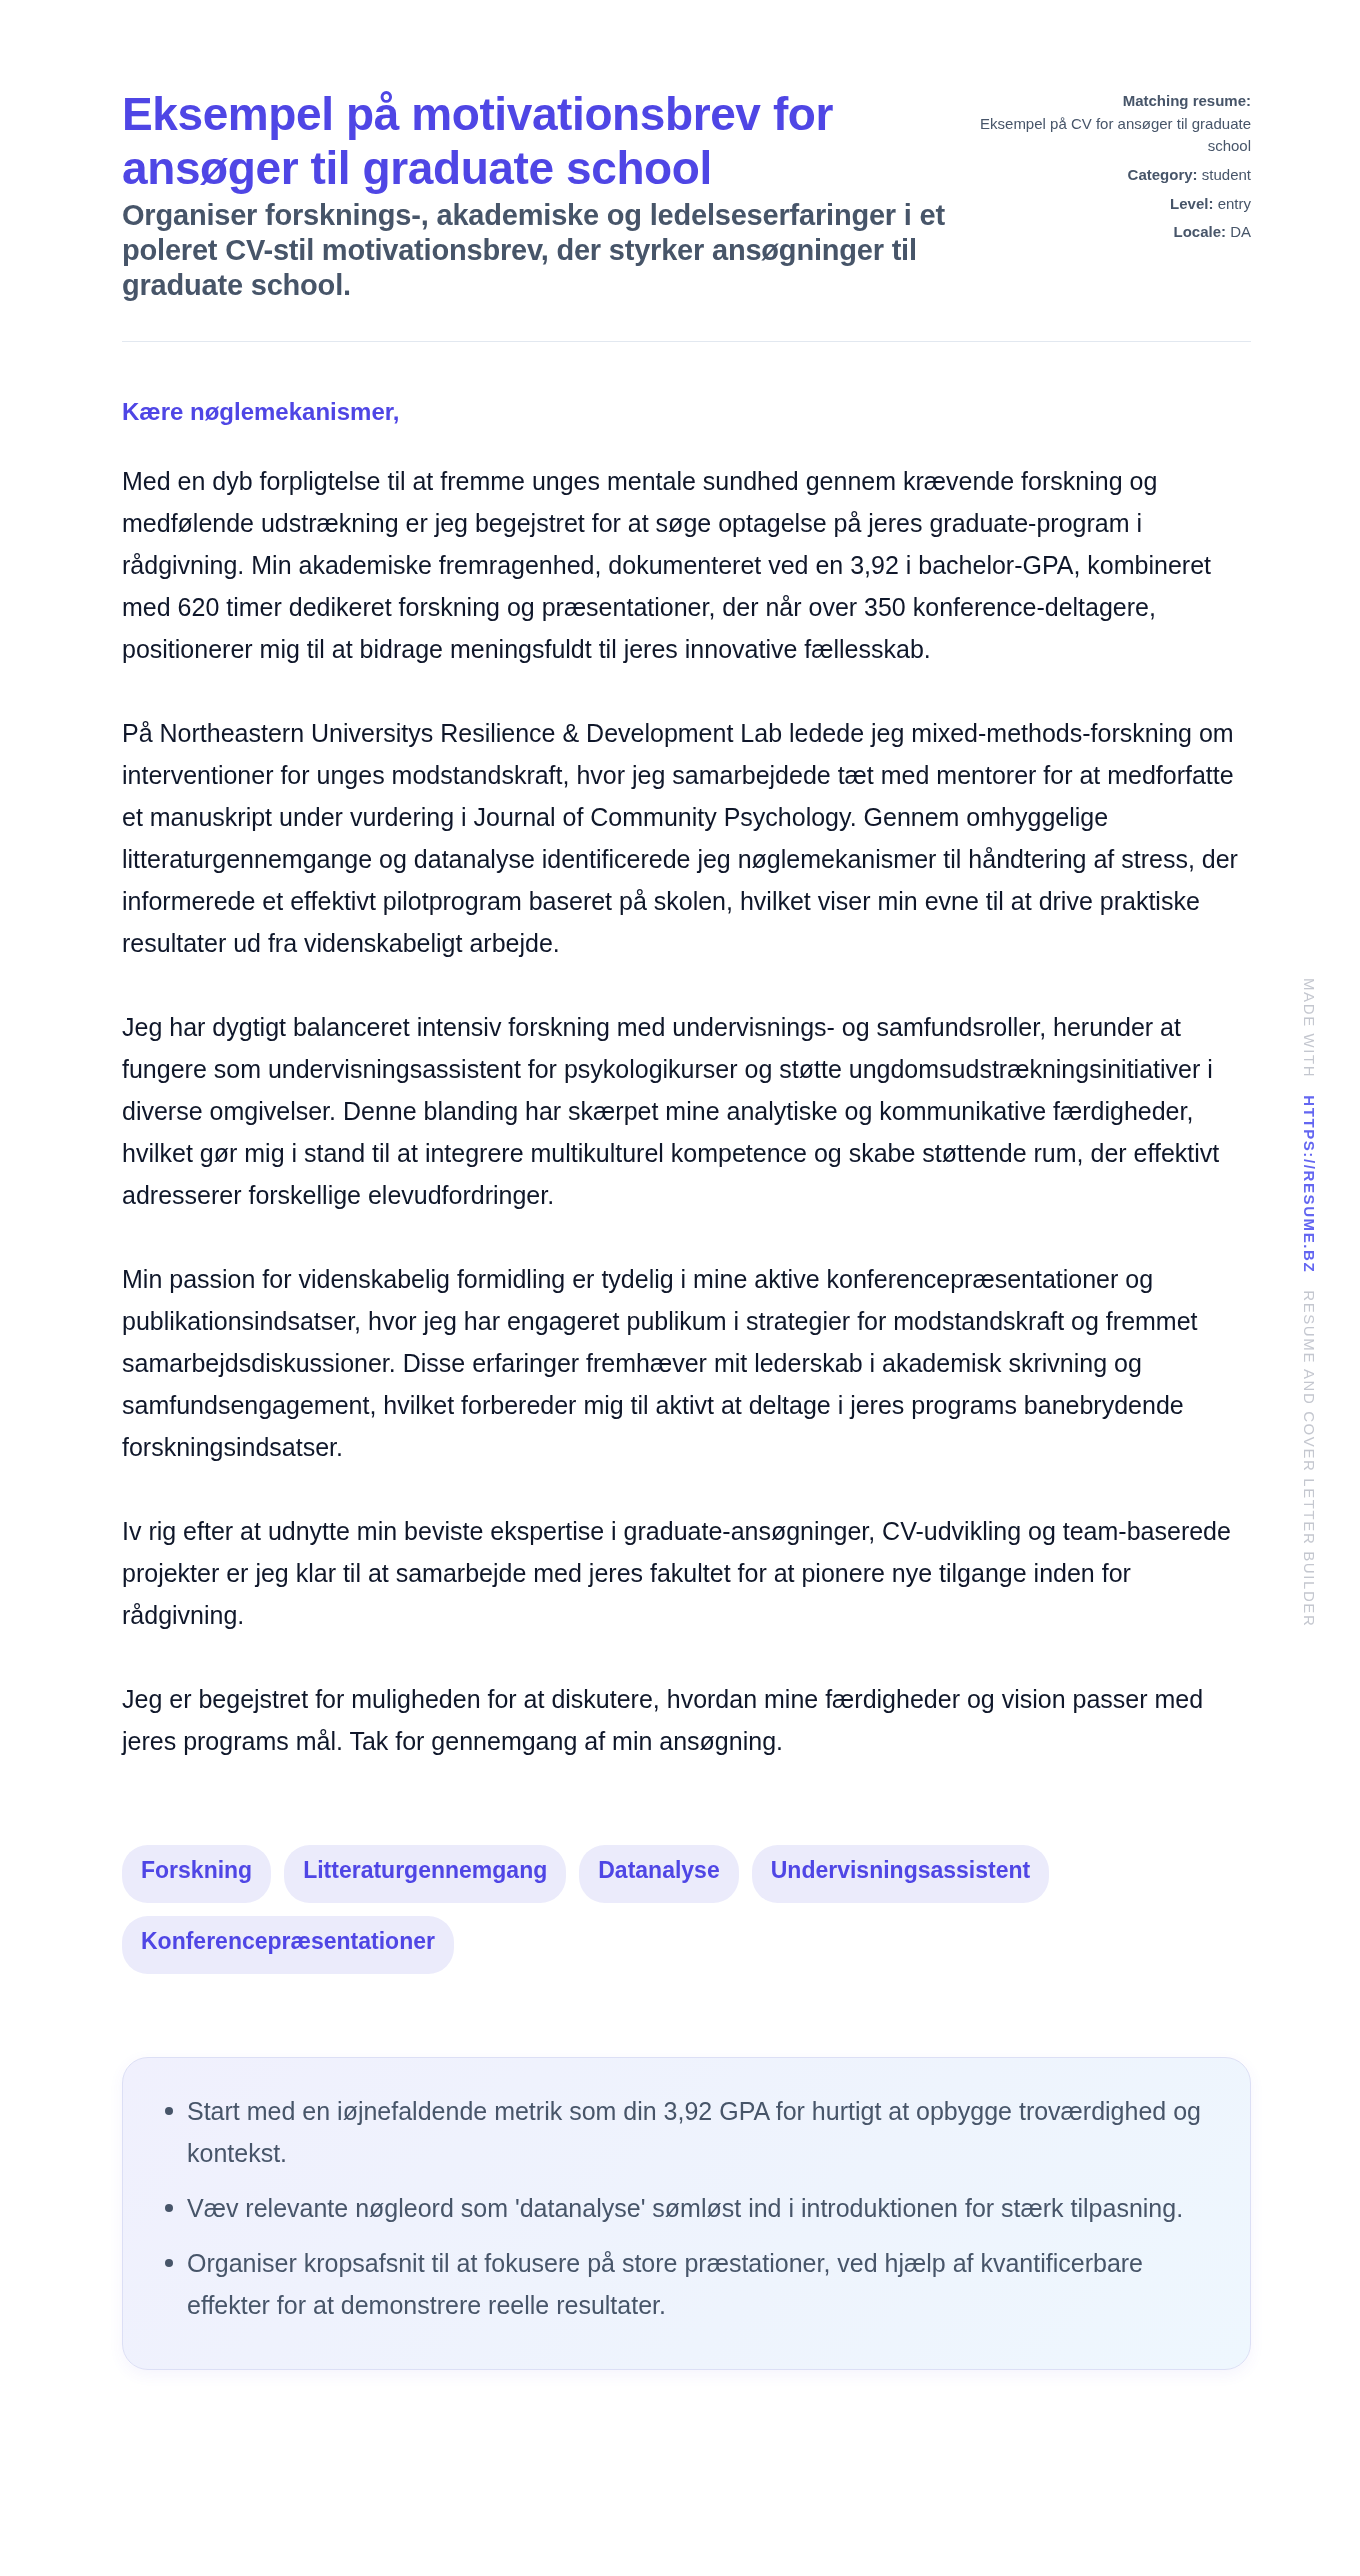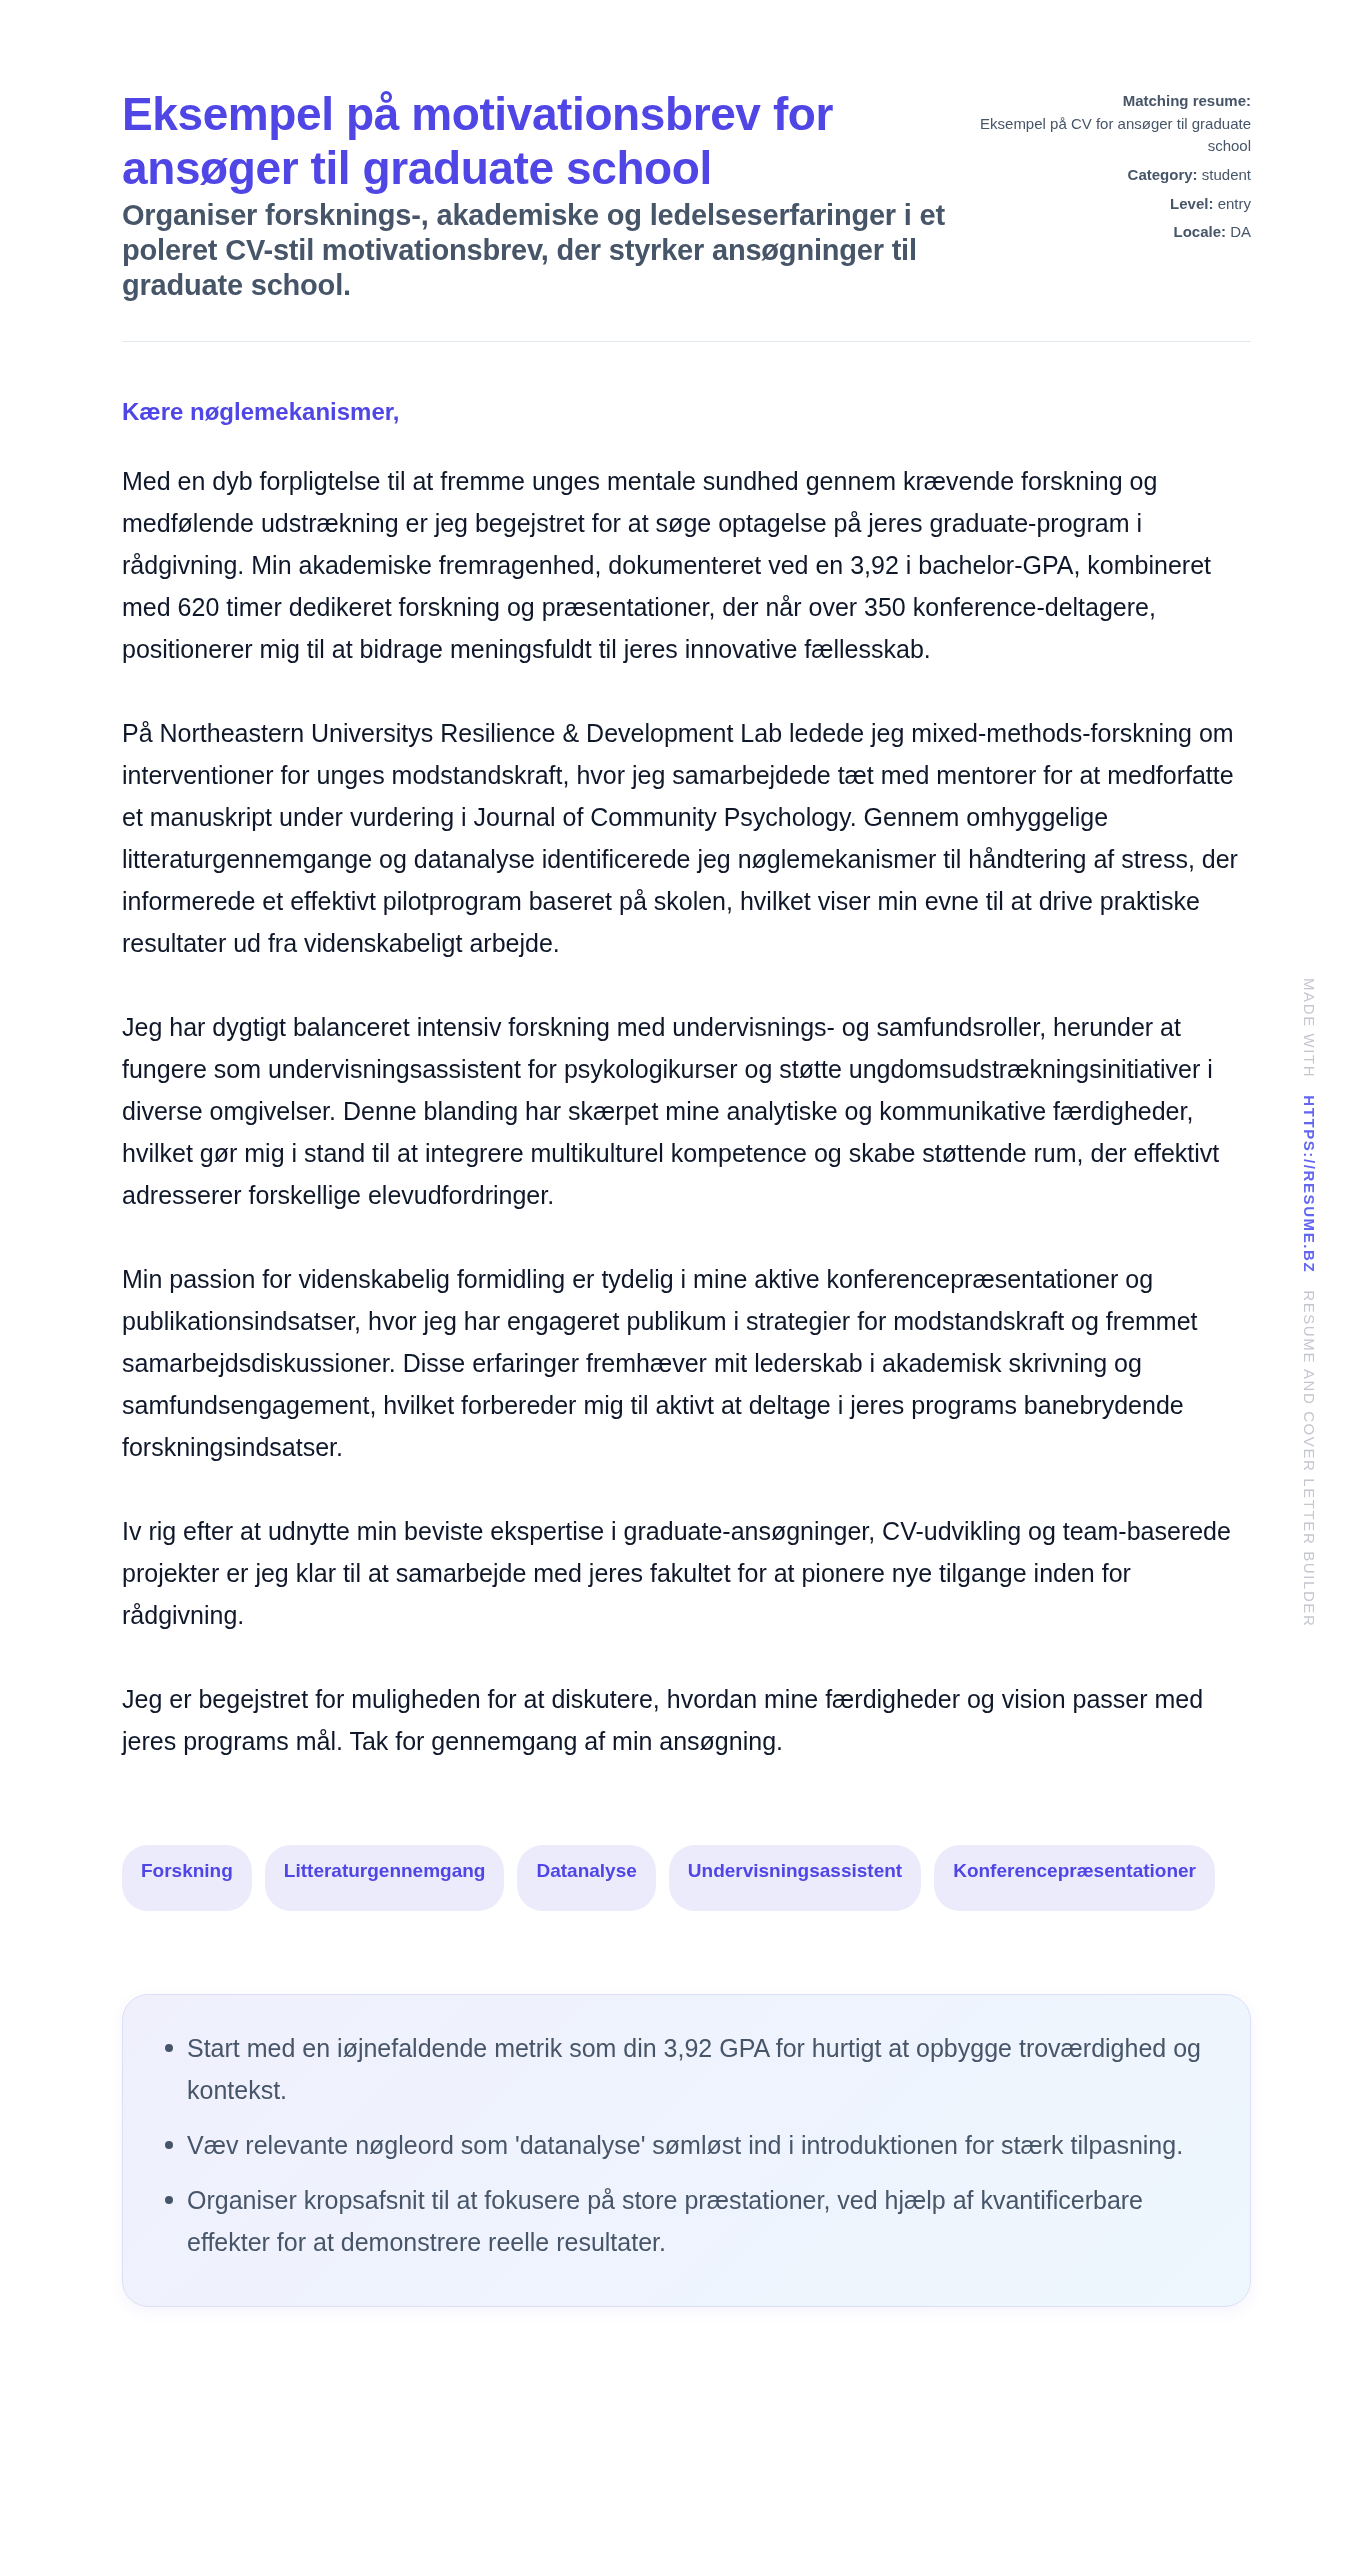--- a/index.html
+++ b/index.html
@@ -82,24 +82,24 @@
     }
     .tags {
       display: flex;
       flex-wrap: wrap;
       gap: 13px;
       margin-top: 61px;
     }
     .tag {
       background: #ebebfb;
       color: #4f46e5;
-      font-size: 19px;
+      font-size: 23px;
       font-weight: 700;
       line-height: 51px;
-      height: 66px;
+      height: 58px;
       padding: 0 19px;
       border-radius: 26px;
     }
     .tips {
       margin-top: 83px;
       border: 1.6px solid #dcdff5;
       border-radius: 26px;
       background: linear-gradient(135deg, #f0f0fd 0%, #eef4fd 60%, #eef7fe 100%);
       padding: 32px 34px 35px 34px;
       box-shadow: 0 4.8px 14.4px rgba(79, 70, 229, 0.06);

